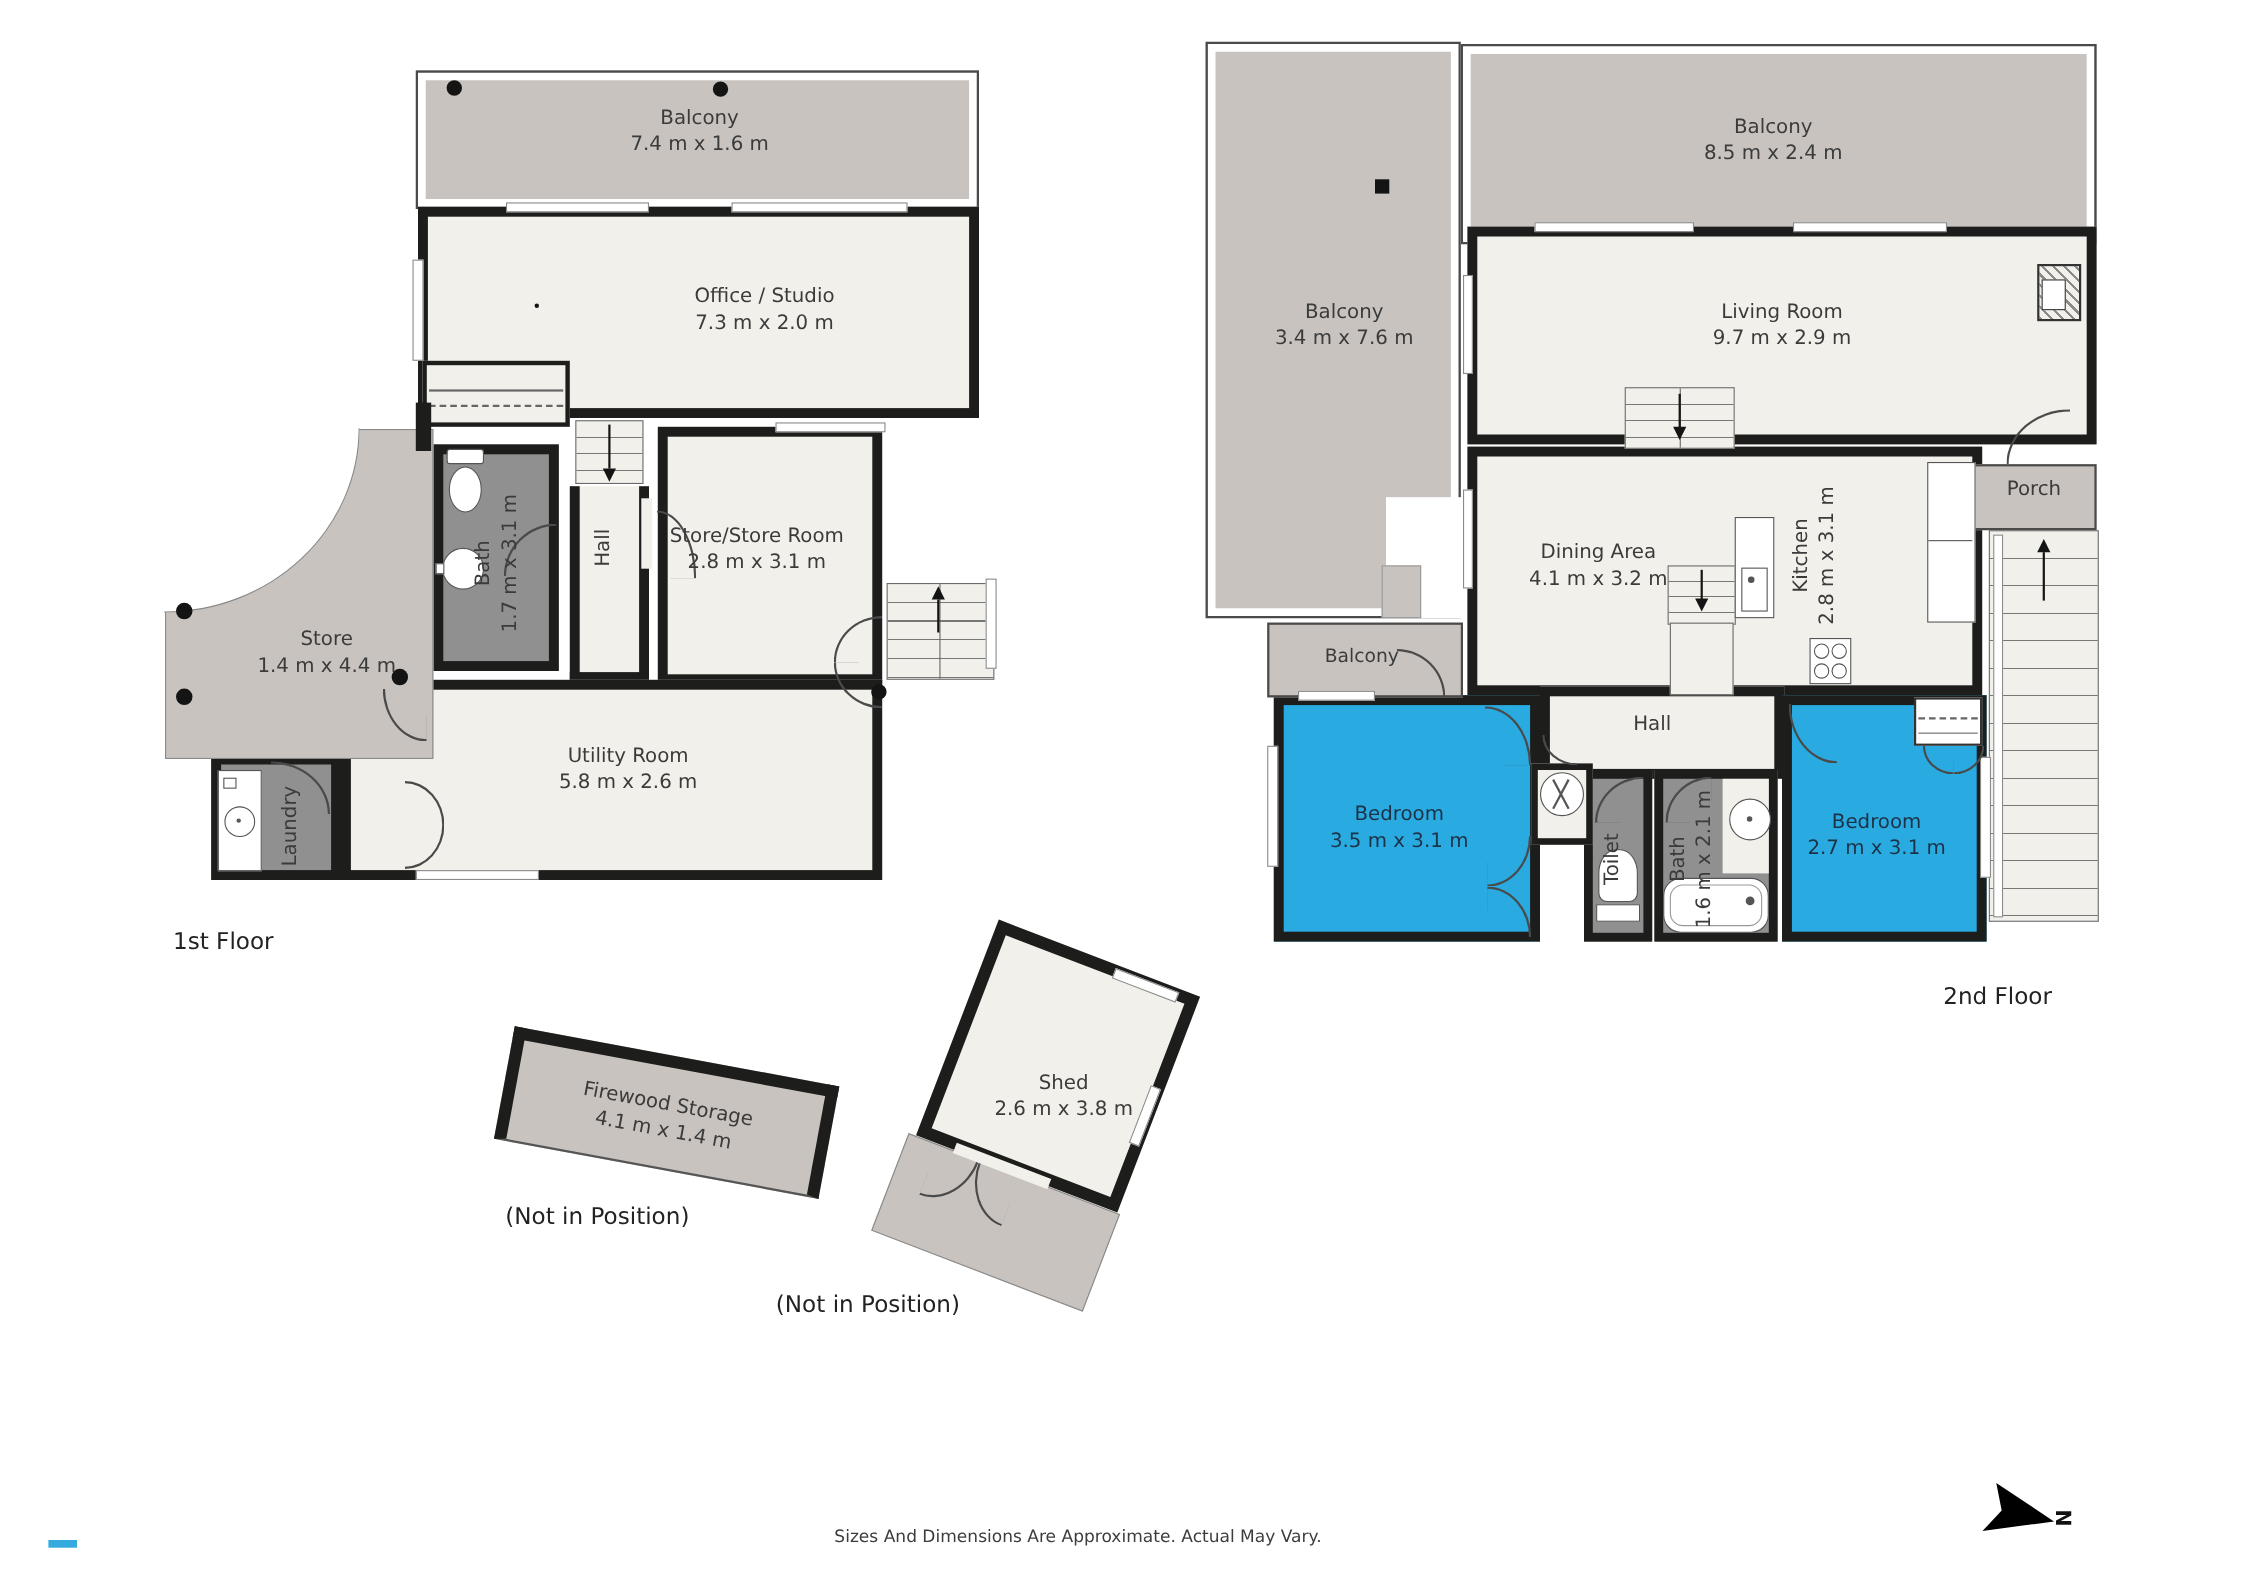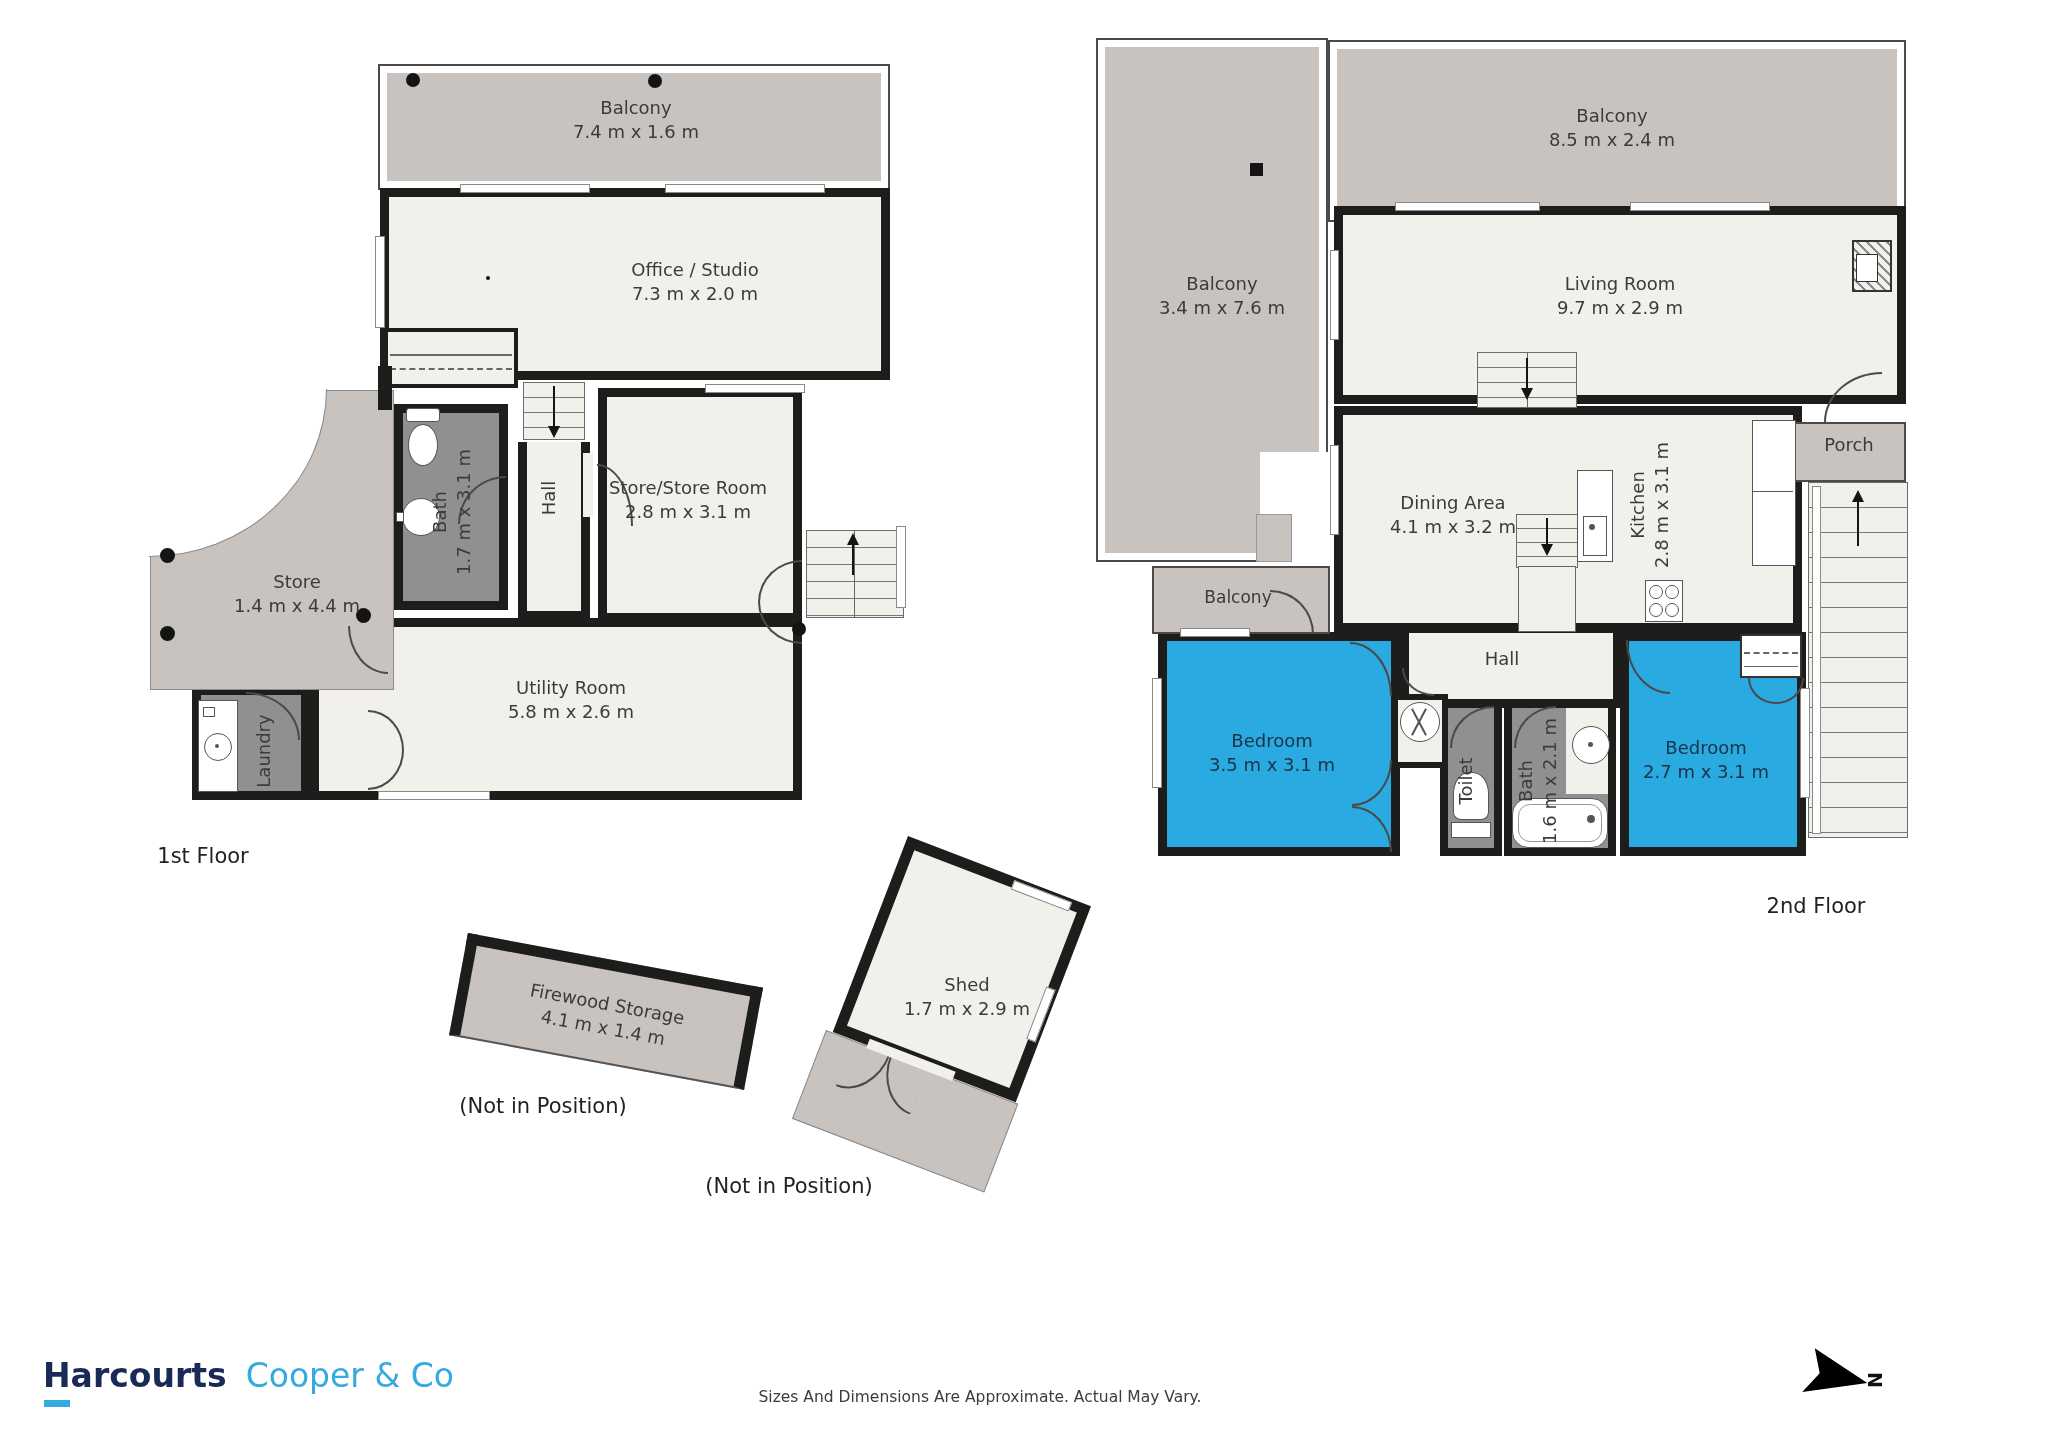--- a/index.html
+++ b/index.html
@@ -293,30 +293,26 @@
     <div class="arc br" style="left:28px;top:0;width:40px;height:48px;"></div>
     <div class="arc bl" style="left:68px;top:0;width:40px;height:48px;"></div>
   </div>
   <div class="flat" style="left:908px;top:836px;width:196px;height:210px;background:#f2f0ea;border:11px solid #1d1d1b;transform:rotate(21deg);transform-origin:top left;z-index:8;">
     <div class="win" style="left:104px;top:-8px;width:62px;height:10px;"></div>
     <div class="win" style="left:172px;top:80px;width:10px;height:56px;"></div>
     <div class="gap" style="left:26px;top:192px;width:92px;height:10px;"></div>
   </div>
   <div class="lbl" style="left:967px;top:997px;z-index:21;">
     <span>Shed</span>
-      <span>1.7 m x 2.9 m</span>
+      <span>2.6 m x 3.8 m</span>
   </div>
   <div class="lbl" style="left:789px;top:1186px;font-size:21px;color:#222;">
     <span>(Not in Position)</span>
   </div>
 
-  <div style="position:absolute;left:43px;top:1356px;z-index:20;white-space:nowrap;">
-    <span class="brand-navy" style="font-size:33px;">Harcourts</span>
-    <span class="brand-blue" style="font-size:33px;margin-left:14px;">Cooper &amp; Co</span>
-  </div>
   <div style="position:absolute;left:44px;top:1400px;width:26px;height:7px;background:#35aadf;z-index:20;"></div>
 
   <div class="lbl" style="left:963px;top:1397px;font-size:15.5px;color:#3c3c3c;margin-left:17px;">
     <span>Sizes And Dimensions Are Approximate. Actual May Vary.</span>
   </div>
 
   <div style="position:absolute;left:1798px;top:1342px;width:70px;height:52px;background:#000;clip-path:polygon(24% 12%, 99% 79%, 6% 96%, 31% 60%);z-index:20;"></div>
   <div class="lbl" style="left:1874px;top:1380px;font-size:19px;font-weight:600;color:#111;transform:translate(-50%,-50%) rotate(90deg);">
     <span>N</span>
   </div>

